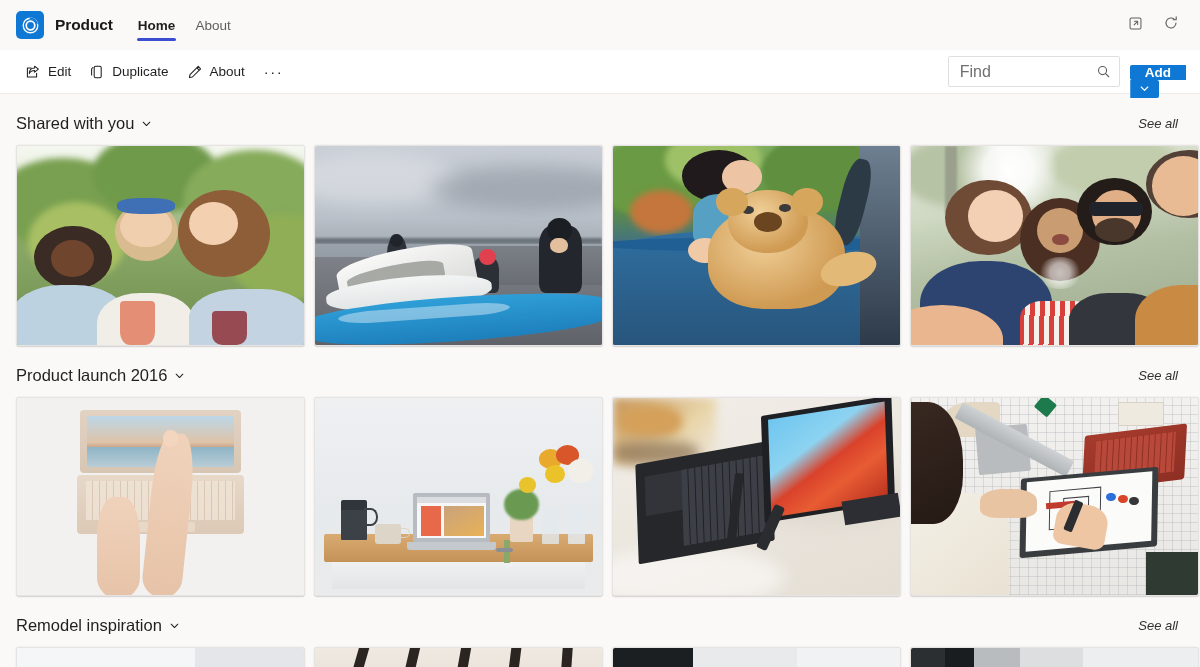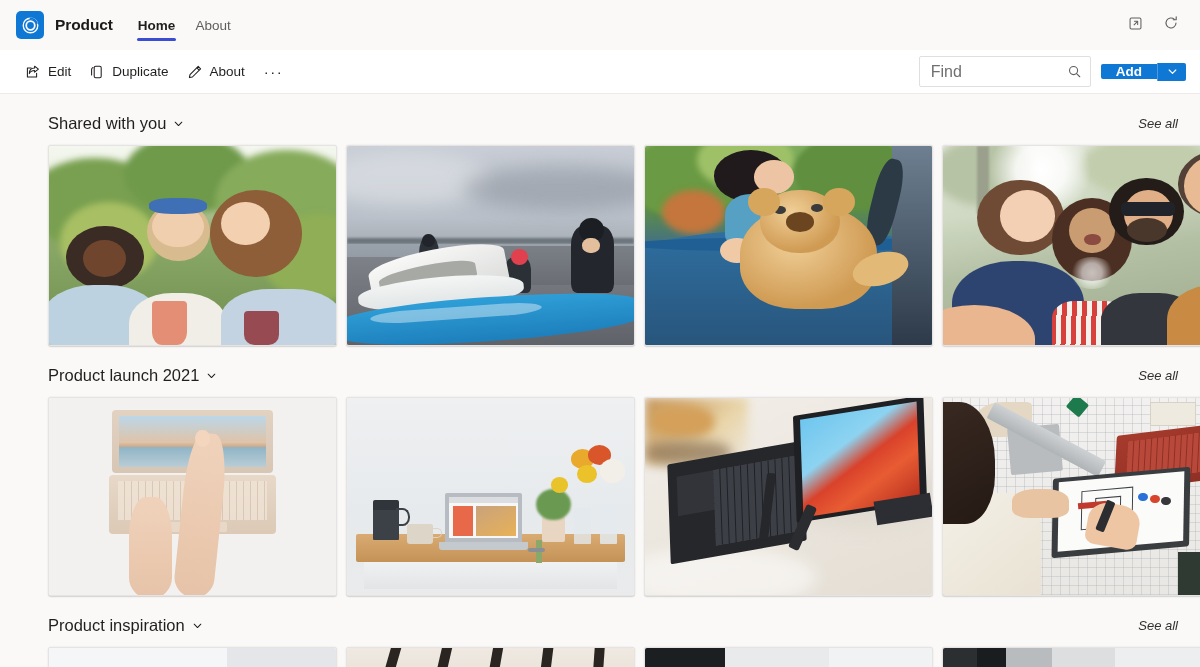--- a/index.html
+++ b/index.html
@@ -98,21 +98,21 @@
     flex: 1;
     font-size: 16px;
     font-family: "Liberation Sans", sans-serif;
     color: #201f1e;
     background: transparent;
     min-width: 0;
   }
   .findbox input::placeholder { color: #707070; }
   .find-icon { color: #605e5c; display: flex; align-items: center; }
 
-  .addgroup { display: flex; align-items: center; height: 14px; }
+  .addgroup { display: flex; align-items: flex-start; height: 14px; flex-direction: column; }
   .add-main {
     background: #0f78d4;
     color: #ffffff;
     font-size: 13.5px;
     font-weight: 600;
     display: flex; align-items: center; justify-content: center;
     padding: 0 15px;
     border-radius: 2px 0 0 2px;
     cursor: pointer;
   }
@@ -121,21 +121,21 @@
     color: #ffffff;
     width: 29px;
     display: flex; align-items: center; justify-content: center;
     border-radius: 0 2px 2px 0;
     border-left: 1px solid #4a9ae0;
     cursor: pointer;
   }
 
   
   .content { padding: 0 16px; background: #faf9f8; height: 573px; overflow: hidden; }
-  .section { padding-top: 0; margin-left: 32px; }
+  .section { padding-top: 0; }
   .section-head {
     display: flex; align-items: center;
     height: 44px;
     margin-top: 7px;
   }
   .section-title {
     font-size: 16.5px;
     color: #201f1e;
     font-weight: 400;
     cursor: pointer;
@@ -472,21 +472,21 @@
           <div class="sun" style="left:44%;top:56%;width:16%;height:16%;opacity:0.7;"></div>
         </div>
       </div>
 
     </div>
   </div>
 
   <div class="section">
     <div class="section-head">
       <div class="section-title">
-        <span>Product launch 2021</span>
+        <span>Product launch 2016</span>
         <span class="chev">
           <svg width="11" height="11" viewBox="0 0 12 12" fill="none" stroke="currentColor" stroke-width="1.15">
             <path d="M2.4 4.6 L6 8.2 L9.6 4.6" stroke-linecap="round" stroke-linejoin="round"></path>
           </svg>
         </span>
       </div>
       <div class="see-all">See all</div>
     </div>
 
     <div class="cardrow">
@@ -591,21 +591,21 @@
           <div style="position:absolute;right:0;bottom:0;width:18%;height:22%;background:#2e3a32;"></div>
         </div>
       </div>
 
     </div>
   </div>
 
   <div class="section">
     <div class="section-head">
       <div class="section-title">
-        <span>Product inspiration</span>
+        <span>Remodel inspiration</span>
         <span class="chev">
           <svg width="11" height="11" viewBox="0 0 12 12" fill="none" stroke="currentColor" stroke-width="1.15">
             <path d="M2.4 4.6 L6 8.2 L9.6 4.6" stroke-linecap="round" stroke-linejoin="round"></path>
           </svg>
         </span>
       </div>
       <div class="see-all">See all</div>
     </div>
 
     <div class="cardrow">

